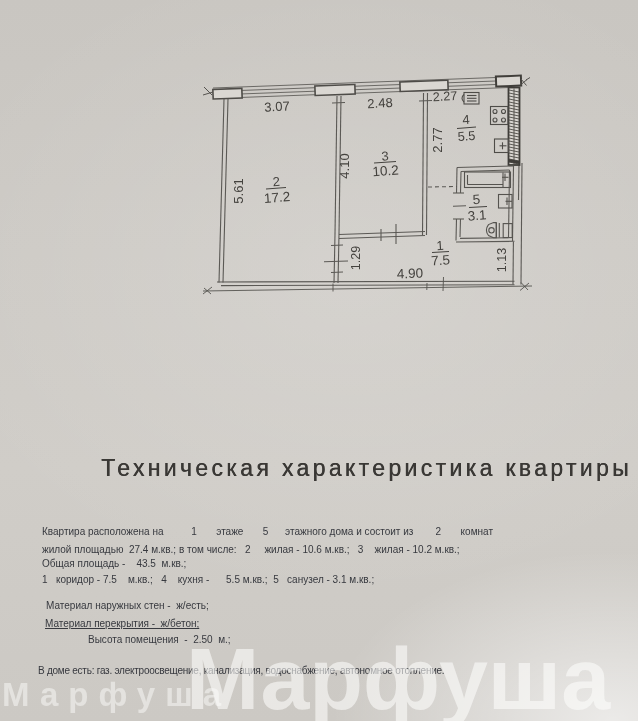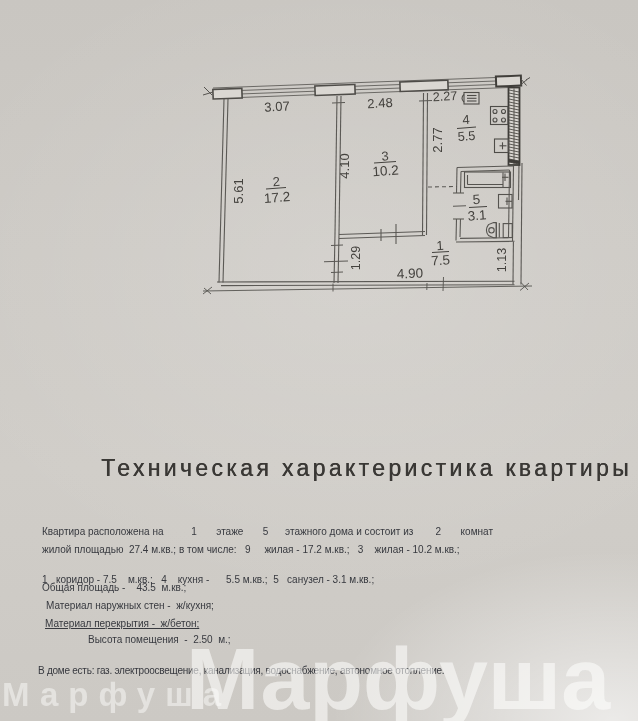--- a/index.html
+++ b/index.html
@@ -282,27 +282,27 @@
 
   <g fill="#44423e" font-family="Liberation Sans, sans-serif">
     <text x="410" y="278" font-size="13.5" text-anchor="middle" transform="rotate(-2 410 273)">4.90</text>
   </g>
 </svg>
 
 <div class="t" style="left:78px;top:455px;width:540px;font-size:23px;letter-spacing:3.35px;text-shadow:0.4px 0 0 #3a3835;color:#3a3835;">Техническая характеристика квартиры</div>
 
 <div class="body-line" style="top:526px;">Квартира расположена на          1       этаже       5      этажного дома и состоит из        2       комнат</div>
 
-<div class="body-line" style="top:544px;">жилой площадью  27.4 м.кв.; в том числе:   9     жилая - 17.2 м.кв.;   3    жилая - 10.2 м.кв.;</div>
+<div class="body-line" style="top:544px;">жилой площадью  27.4 м.кв.; в том числе:   2     жилая - 10.6 м.кв.;   3    жилая - 10.2 м.кв.;</div>
 
 <div class="body-line" style="top:562px;margin-top:12px;">1   коридор - 7.5    м.кв.;   4    кухня -      5.5 м.кв.;  5   санузел - 3.1 м.кв.;</div>
 
-<div class="body-line" style="top:582px;text-align:center;">Общая площадь -    43.5  м.кв.;</div>
-
-<div class="body-line" style="top:600px;left:46px;">Материал наружных стен -  ж/кухня;</div>
+<div class="body-line" style="top:558px;text-align:center;">Общая площадь -    43.5  м.кв.;</div>
+
+<div class="body-line" style="top:600px;left:46px;">Материал наружных стен -  ж/есть;</div>
 
 <div class="body-line" style="top:618px;left:45px;text-decoration:underline;">Материал перекрытия -  ж/бетон;</div>
 
 <div class="body-line" style="top:634px;left:40px;margin-left:48px;">Высота помещения  -  2.50  м.;</div>
 
 <div class="body-line" style="top:665px;left:38px;letter-spacing:-0.25px;">В доме есть: газ. электроосвещение, канализация, водоснабжение, автономное отопление.</div>
 
 <div class="wm" style="left:2px;top:676px;font-size:33px;letter-spacing:10px;color:rgba(250,250,248,0.52);">Марфуша</div>
 
 <div class="wm" style="left:186px;top:628px;font-size:88px;letter-spacing:0px;color:rgba(253,253,251,0.58);">Марфуша</div>

